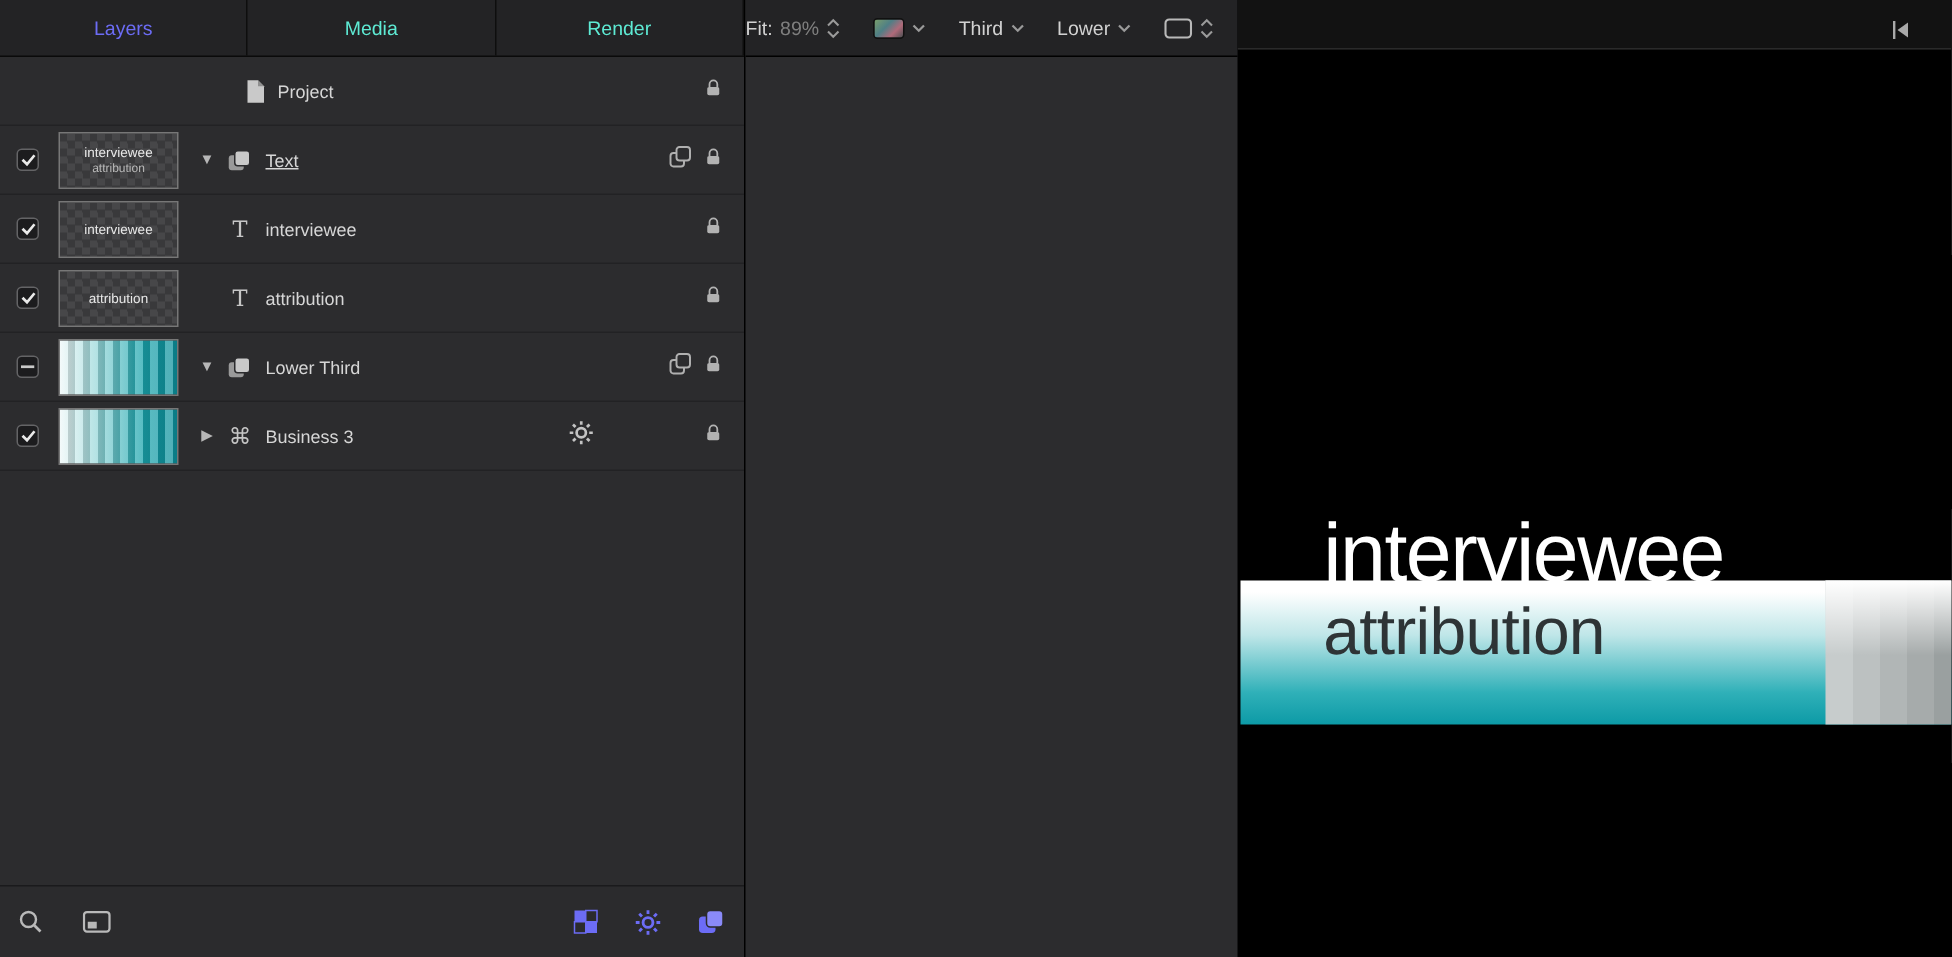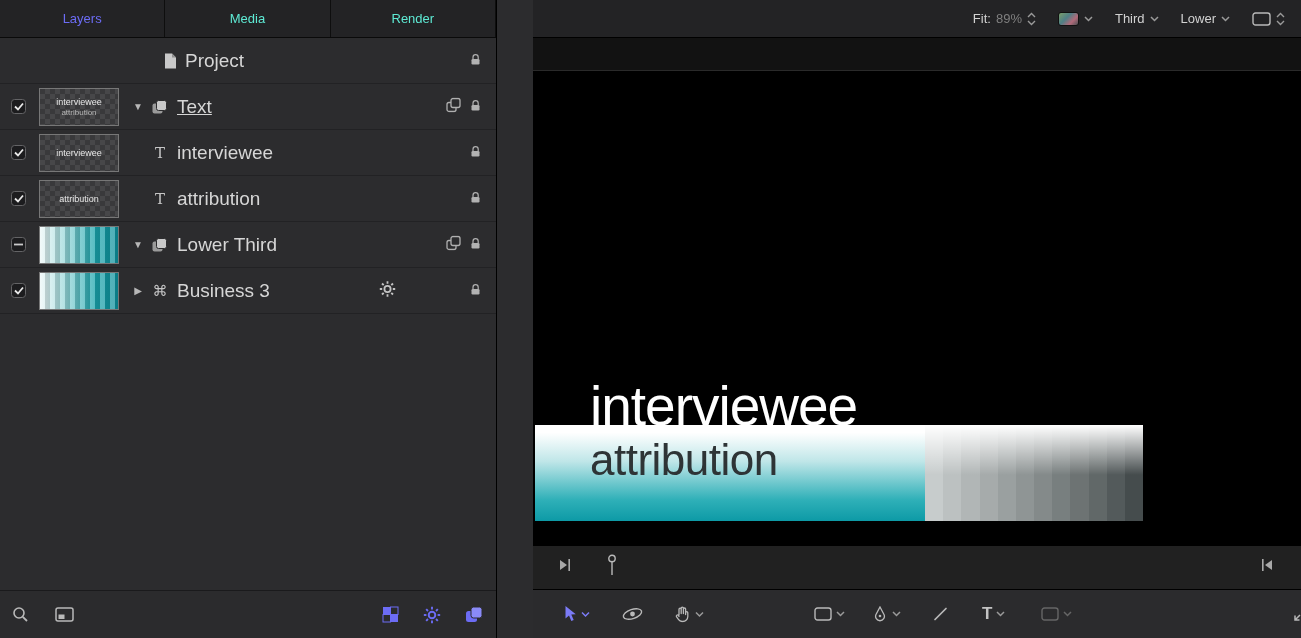--- a/index.html
+++ b/index.html
@@ -1,26 +1,26 @@
 <!DOCTYPE html>
 <html><head>
 <meta charset="utf-8">
 <style>
   * { margin:0; padding:0; box-sizing:border-box; }
   body { background:#000; font-family:"Liberation Sans","DejaVu Sans",sans-serif; }
-  .window { position:relative; width:1301px; height:638px; background:#2c2c2e; overflow:hidden; display:flex;gap:36px; }
+  .window { position:relative; width:1301px; height:638px; background:#2c2c2e; overflow:hidden; display:flex; }
 
   
   .left-panel { width:497px; height:100%; background:#2c2c2e; border-right:1px solid #000; display:flex; flex-direction:column; }
   .tabbar { height:38px; background:#232325; display:flex; border-bottom:1px solid #0a0a0a; flex:none; }
   .tab { flex:1; display:flex; align-items:center; justify-content:center; font-size:13px; color:#5eead4; border-right:1px solid #0e0e0e; cursor:default; }
   .tab.active { color:#6c6cf5; }
   .rows { flex:1; position:relative; }
   .row { height:46px; display:flex; align-items:center; position:relative; border-bottom:1px solid #222224; background:#2c2c2e; }
-  .row-label { font-size:19px; color:#d6d6d6; margin-left:8px; white-space:nowrap; }
+  .row-label { font-size:12px; color:#d6d6d6; margin-left:8px; white-space:nowrap; }
   .row-label.u { text-decoration:underline; }
   .row-label.dim { color:#8a8a8a; }
   .cb { width:15px; height:15px; margin-left:11px; border-radius:3.5px; background:#1c1c1e; border:1px solid #646466; display:flex; align-items:center; justify-content:center; flex:none; }
   .thumb { width:80px; height:38px; margin-left:13px; border:1px solid #777; flex:none; position:relative; overflow:hidden;
            background:repeating-conic-gradient(#474749 0% 25%, #39393b 0% 50%); background-size:10px 10px; }
   .thumb .micro { position:absolute; left:0; right:0; top:50%; transform:translateY(-50%); text-align:center; font-size:9px; color:#e8e8e8; line-height:10px; }
   .thumb .micro .l2 { font-size:8px; color:#b9b9b9; }
   .thumb.teal { background:linear-gradient(90deg,#eef8f8 0%,#9cd9db 30%,#1aa5ad 70%,#0c8f9b 100%); }
   .thumb.teal .stripeov { position:absolute; inset:0; background:repeating-linear-gradient(90deg, rgba(255,255,255,.28) 0 5px, rgba(0,0,0,.14) 5px 10px); }
   .thumb.rectthumb .half { position:absolute; left:0; top:0; bottom:0; width:55%; background:linear-gradient(#ffffff,#14a1ab); }
@@ -34,21 +34,21 @@
   .right-gear { position:absolute; right:100px; top:50%; transform:translateY(-50%); }
   .project-row .row-label { margin-left:6px; }
   .project-row { padding-left:155px; }
 
   .panel-footer { height:48px; flex:none; border-top:1px solid #1a1a1c; background:#2b2b2d; display:flex; align-items:center; padding:0 12px; }
   .panel-footer .spacer { flex:1; }
   .footicon { margin-right:26px; display:flex; align-items:center; }
   .footicon.r { margin-right:0; margin-left:24px; }
 
   
-  .right-area { flex:1; display:flex; flex-direction:column; position:relative; }
+  .right-area { flex:1; display:flex; flex-direction:row; position:relative; }
   .viewer-toolbar { height:38px; background:#232325; border-bottom:1px solid #000; display:flex; align-items:center; justify-content:flex-end; padding-right:16px; gap:22px; flex:none; }
   .vt-group { display:flex; align-items:center; gap:5px; font-size:13px; color:#d2d2d2; }
   .vt-group .dimval { color:#7f7f7f; }
   .swatch { width:21px; height:14px; border-radius:3px; background:linear-gradient(135deg,#7a9e6b,#4f7f86 40%,#b06a7a 70%,#4b4f52); border:1px solid #111; }
 
   .canvas { flex:1; position:relative; background:#000; overflow:hidden; }
   .canvas-topstrip { position:absolute; top:0; left:0; right:0; height:33px; background:#121212; border-bottom:1px solid #2a2a2a; }
   .headline { position:absolute; left:57px; top:336px; font-size:55px; letter-spacing:-1px; color:#ffffff; }
   .lower-third { position:absolute; left:2px; top:387px; width:608px; height:96px;
                  background:linear-gradient(to bottom,#ffffff 0%,#ffffff 8%,#bfe6e8 38%,#2fb0b8 78%,#0d9aa6 100%); }

